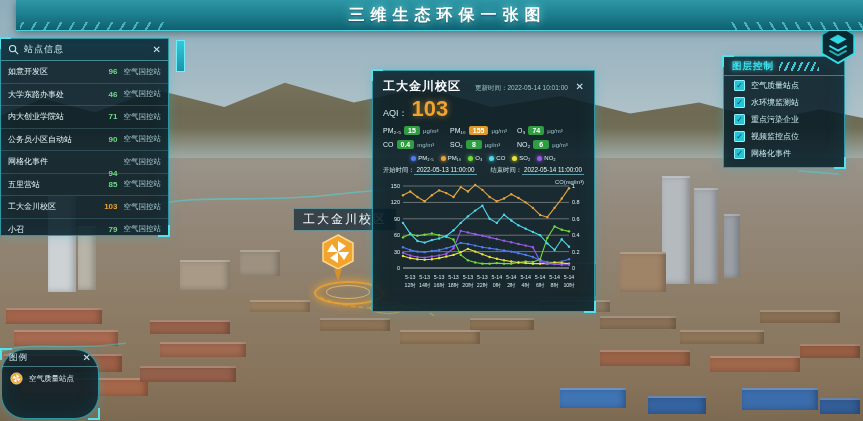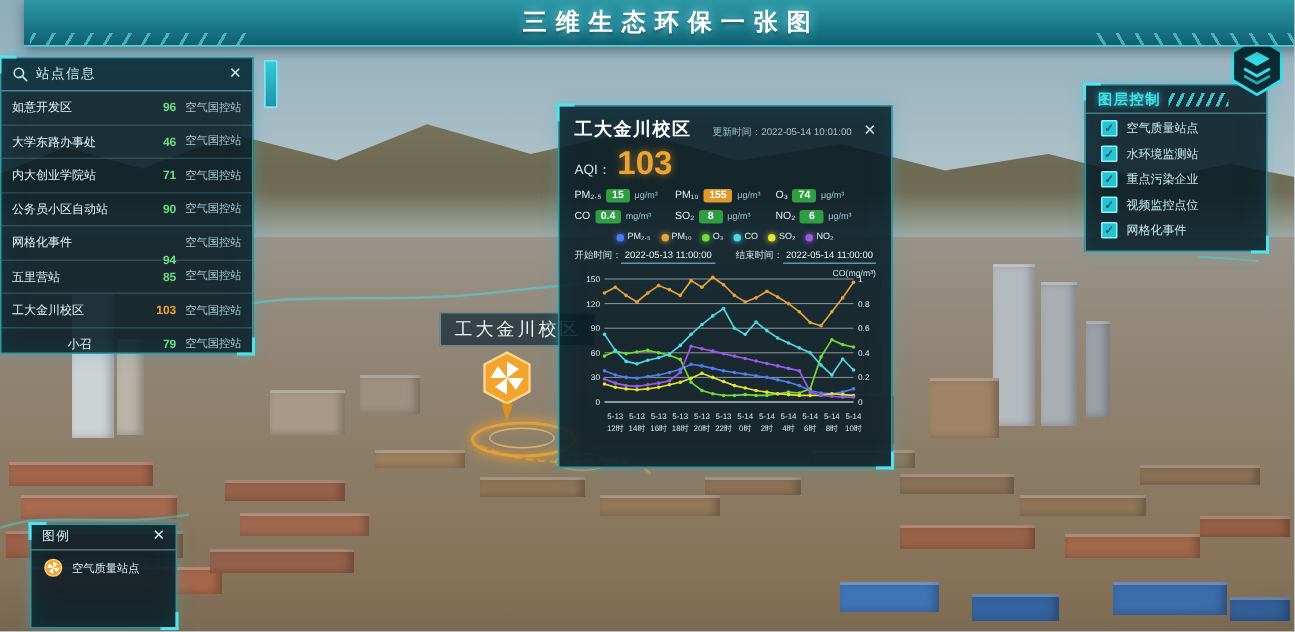--- a/index.html
+++ b/index.html
@@ -39,21 +39,21 @@
   .panel::after{right:-2px;bottom:-2px;border-right:2px solid #4fe3ee;border-bottom:2px solid #4fe3ee;}
   .close-x{margin-left:auto;color:#cfeef4;font-size:10px;cursor:pointer;line-height:1;}
 
   
   .station-panel{left:0;top:38px;width:167px;height:196px;z-index:10;}
   .list-head{display:flex;align-items:center;gap:5px;height:21px;padding:0 7px;
     border-bottom:1px solid rgba(120,220,230,.5);background:rgba(20,60,75,.55);}
   .list-title{font-size:9px;color:#cfeef4;letter-spacing:1px;}
   .s-row{display:flex;align-items:center;height:21.5px;padding:0 7px;
     border-bottom:1px solid rgba(120,200,210,.22);cursor:pointer;}
-  .s-row:last-child{border-bottom:none;margin-left:37px;}
+  .s-row:last-child{border-bottom:none;}
   .s-name{flex:1;font-size:8px;color:#e6f6f9;white-space:nowrap;overflow:hidden;}
   .s-val{width:22px;font-size:8px;font-weight:bold;text-align:right;margin-right:6px;}
   .s-type{font-size:7.5px;color:#a8cdd6;}
   .panel-handle{position:absolute;left:176px;top:40px;width:7px;height:30px;z-index:10;
     background:linear-gradient(180deg,#35c9dc,#1d93a8);border:1px solid #6feefb;cursor:pointer;}
 
   
   .detail-panel{left:372px;top:70px;width:223px;height:242px;z-index:20;padding:7px 10px 5px;box-sizing:border-box;}
   .dp-head{display:flex;align-items:baseline;gap:6px;}
   .dp-title{font-size:12px;font-weight:bold;color:#ffffff;letter-spacing:1px;}
@@ -79,21 +79,21 @@
     border-bottom:1px solid rgba(120,220,230,.45);}
   .lp-title{font-size:9.5px;font-weight:bold;color:#3fe3ee;letter-spacing:1px;text-shadow:0 0 5px rgba(63,227,238,.8);}
   .lp-hatch{width:40px;height:9px;background:repeating-linear-gradient(-65deg,rgba(63,227,238,.85) 0 2px,transparent 2px 6px);}
   .layer-item{display:flex;align-items:center;gap:6px;padding:4px 10px 2px;cursor:pointer;}
   .checkbox{width:9px;height:9px;background:#23c4d4;border:1px solid #8ff2fb;border-radius:1px;
     color:#05303a;font-size:8px;line-height:9px;text-align:center;font-weight:bold;}
   .layer-label{font-size:8px;color:#c8ecf2;}
   .hex-btn{position:absolute;right:5px;top:23px;width:40px;height:42px;z-index:11;cursor:pointer;}
 
   
-  .legend-panel{left:20px;top:349px;width:96px;height:68px;z-index:10;}
+  .legend-panel{left:1px;top:349px;width:96px;height:68px;z-index:10;border-radius:24px;}
   .lg-head{display:flex;align-items:center;height:16px;padding:0 7px;border-bottom:1px solid rgba(120,220,230,.45);}
   .lg-title{font-size:8.5px;color:#cfeef4;letter-spacing:1px;}
   .lg-item{display:flex;align-items:center;gap:6px;padding:5px 8px 0;}
   .lg-label{font-size:7.5px;color:#dff2f6;}
 
   
   .marker-label{position:absolute;left:293px;top:208px;z-index:5;padding:2px 9px;
     background:rgba(18,40,52,.72);border:1px solid rgba(160,235,245,.45);
     color:#f2f8fa;font-size:12px;letter-spacing:2px;white-space:nowrap;}
   .marker-icon{position:absolute;left:319px;top:233px;z-index:5;cursor:pointer;}

